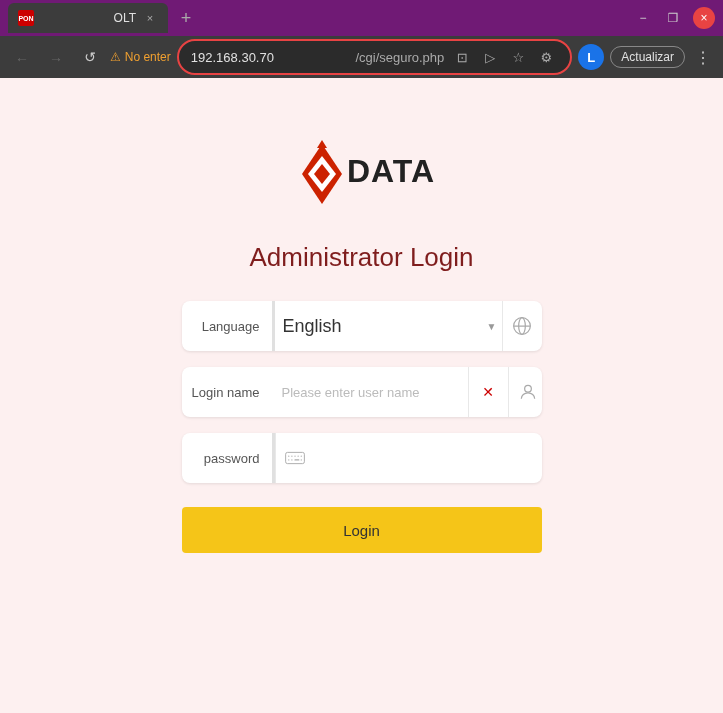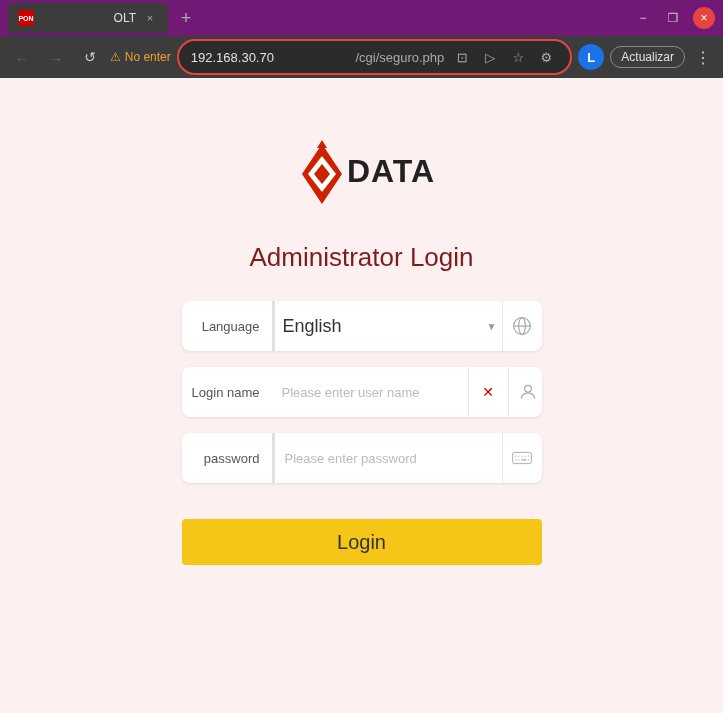--- a/index.html
+++ b/index.html
@@ -221,24 +221,24 @@
       position: relative;
     }
 
     
     .login-btn {
       width: 100%;
       height: 46px;
       background: #f5c518;
       border: none;
       border-radius: 4px;
-      font-size: 20px;
+      font-size: 15px;
       color: #333;
       cursor: pointer;
-      margin-top: 20px;
+      margin-top: 8px;
     }
 
     
     .watermark {
       position: absolute;
       top: 50%;
       left: 50%;
       transform: translate(-50%, -50%);
       opacity: 0.15;
       font-size: 22px;
@@ -363,21 +363,20 @@
             <path d="M4 20c0-4 3.6-7 8-7s8 3 8 7"></path>
           </svg>
         </div>
       </div>
     </div>
 
     
     <div class="form-row">
       <span class="form-label">password</span>
       <div class="form-separator"></div>
-      <input type="password" class="form-input" placeholder="Please enter password" style="">
       <div class="form-icon">
         <svg width="20" height="16" viewBox="0 0 32 20" fill="none" stroke="#aaa" stroke-width="1.5">
           <rect x="1" y="1" width="30" height="18" rx="3"></rect>
           <line x1="6" y1="7" x2="6" y2="7" stroke="#aaa" stroke-width="2" stroke-linecap="round"></line>
           <line x1="11" y1="7" x2="11" y2="7" stroke="#aaa" stroke-width="2" stroke-linecap="round"></line>
           <line x1="16" y1="7" x2="16" y2="7" stroke="#aaa" stroke-width="2" stroke-linecap="round"></line>
           <line x1="21" y1="7" x2="21" y2="7" stroke="#aaa" stroke-width="2" stroke-linecap="round"></line>
           <line x1="26" y1="7" x2="26" y2="7" stroke="#aaa" stroke-width="2" stroke-linecap="round"></line>
           <line x1="6" y1="13" x2="6" y2="13" stroke="#aaa" stroke-width="2" stroke-linecap="round"></line>
           <line x1="11" y1="13" x2="11" y2="13" stroke="#aaa" stroke-width="2" stroke-linecap="round"></line>

